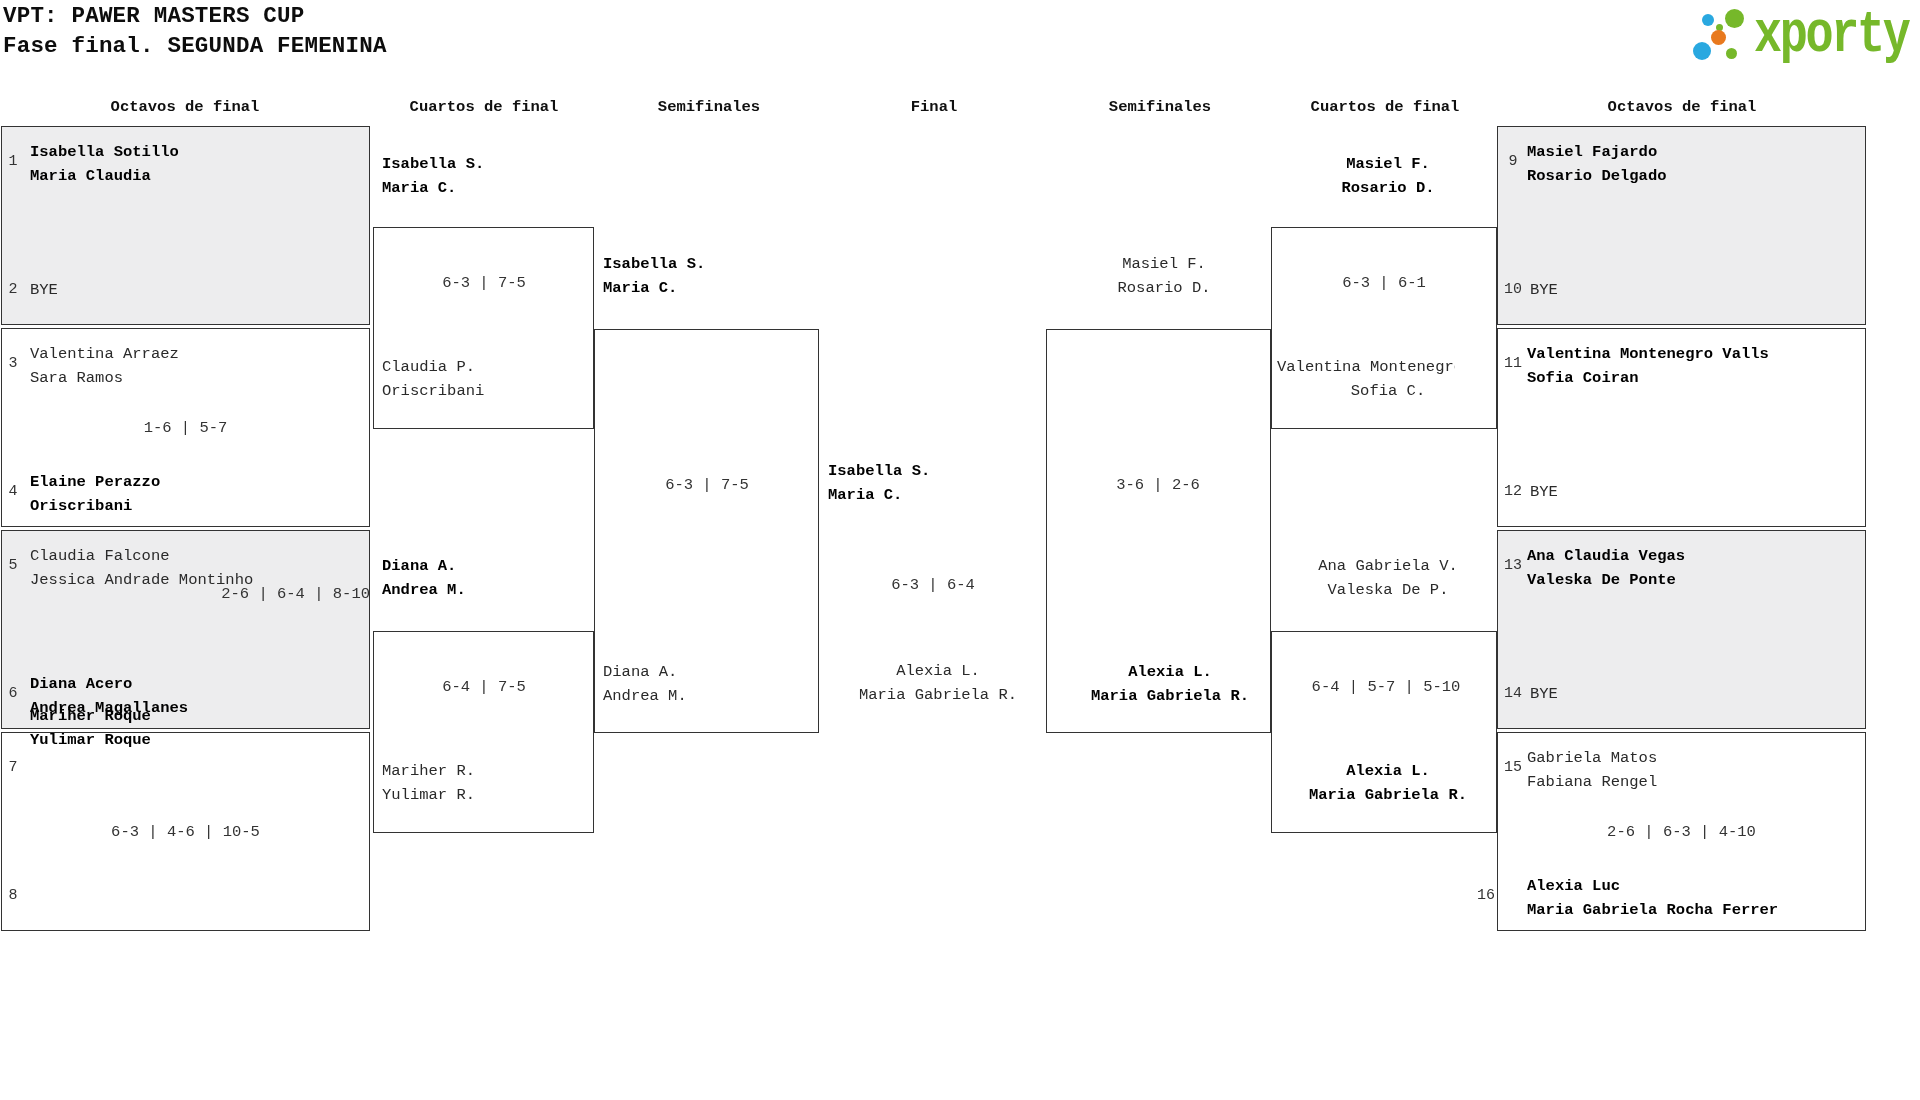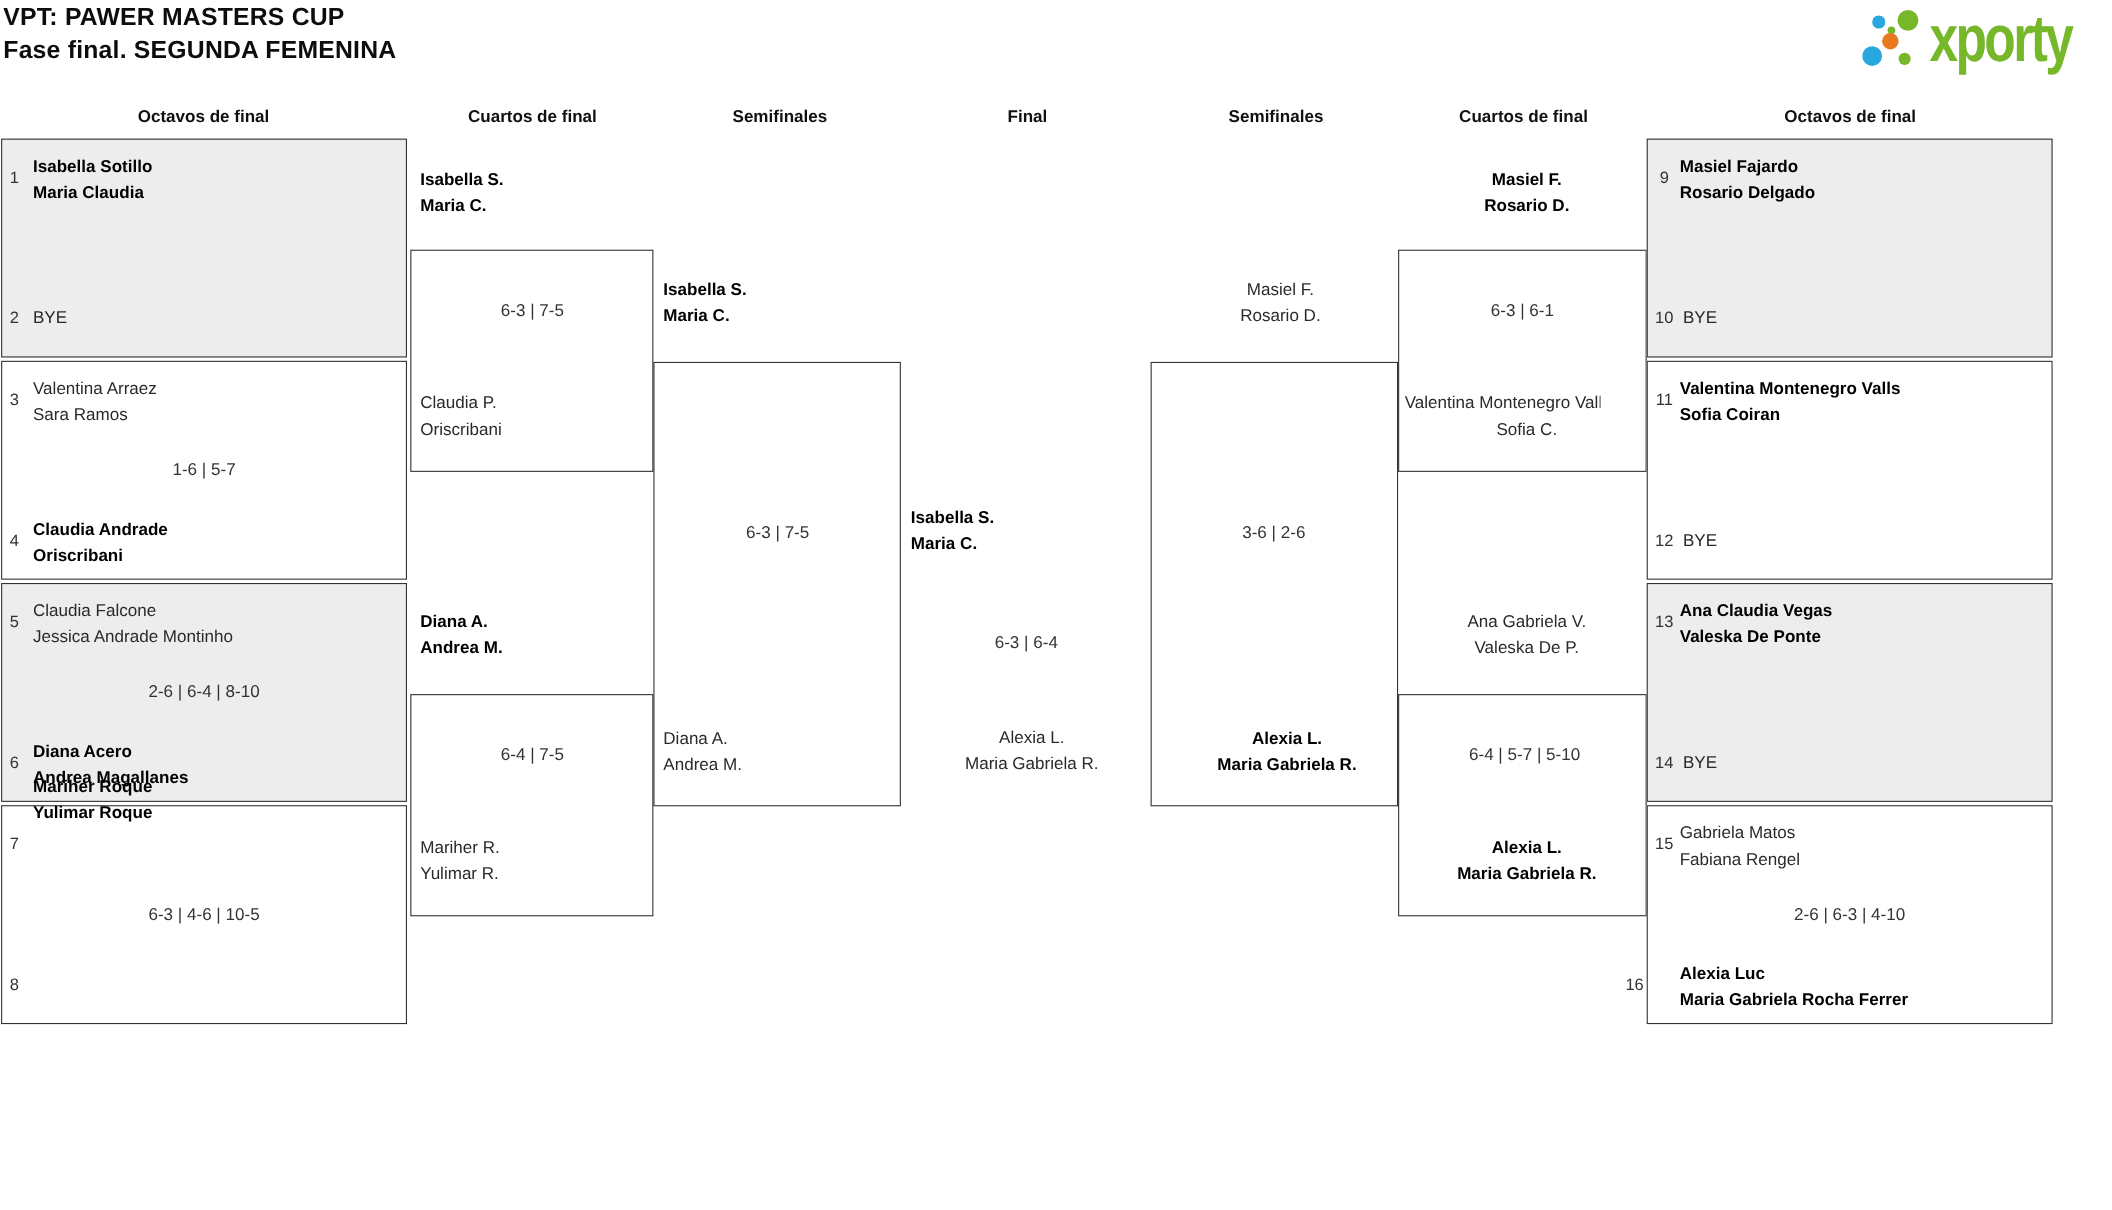--- a/index.html
+++ b/index.html
@@ -1,17 +1,17 @@
 <!DOCTYPE html>
 <html><head>
 <meta charset="utf-8">
 <style>
   html,body{margin:0;padding:0;background:#fff;}
   .page{position:relative;width:1920px;height:949px;background:#ffffff;overflow:hidden;
-        font-family:Liberation Sans, sans-serif;color:#1c1c1c;}
+        font-family:Liberation Mono, monospace;color:#1c1c1c;}
   .title{position:absolute;left:3px;top:1px;font-size:22.5px;line-height:30px;font-weight:700;color:#0d0d0d;letter-spacing:.2px;}
   .hdr{position:absolute;top:97px;width:250px;line-height:20px;font-size:15.5px;font-weight:600;color:#101010;text-align:center;white-space:nowrap;}
   .box{position:absolute;border:1.5px solid #333;box-sizing:border-box;background:#fff;}
   .fill{background:#ededee;}
   .open{background:transparent;}
   .team{position:absolute;font-size:15.5px;line-height:24px;color:#2a2a2a;white-space:nowrap;}
   .team.b{font-weight:700;color:#000;}
   .team.r{text-align:center;}
   .seed{position:absolute;font-size:15px;line-height:20px;color:#333;text-align:center;}
   .sc{position:absolute;font-size:15.5px;line-height:20px;color:#333;text-align:center;white-space:nowrap;}
@@ -77,30 +77,30 @@
   <div class="bye" style="left:30px;top:280px;">BYE</div>
 
   <div class="seed" style="left:5px;top:354px;width:16px;">3</div>
   <div class="team" style="left:30px;top:342px;">
     <div>Valentina Arraez</div>
     <div>Sara Ramos</div>
   </div>
   <div class="sc" style="left:1px;top:418px;width:369px;">1-6 | 5-7</div>
   <div class="seed" style="left:5px;top:482px;width:16px;">4</div>
   <div class="team b" style="left:30px;top:470px;">
-    <div>Claudia Andrade</div>
+    <div>Elaine Perazzo</div>
     <div>Oriscribani</div>
   </div>
 
   <div class="seed" style="left:5px;top:556px;width:16px;">5</div>
   <div class="team" style="left:30px;top:544px;">
     <div>Claudia Falcone</div>
     <div>Jessica Andrade Montinho</div>
   </div>
-  <div class="sc" style="left:1px;top:620px;width:369px;">2-6 | 6-4 | 8-10</div>
+  <div class="sc" style="left:1px;top:584px;width:369px;text-align:right;">2-6 | 6-4 | 8-10</div>
   <div class="seed" style="left:5px;top:684px;width:16px;">6</div>
   <div class="team b" style="left:30px;top:672px;">
     <div>Diana Acero</div>
     <div>Andrea Magallanes</div>
   </div>
 
   <div class="seed" style="left:5px;top:758px;width:16px;">7</div>
   <div class="team b" style="left:30px;top:704px;">
     <div>Mariher Roque</div>
     <div>Yulimar Roque</div>

